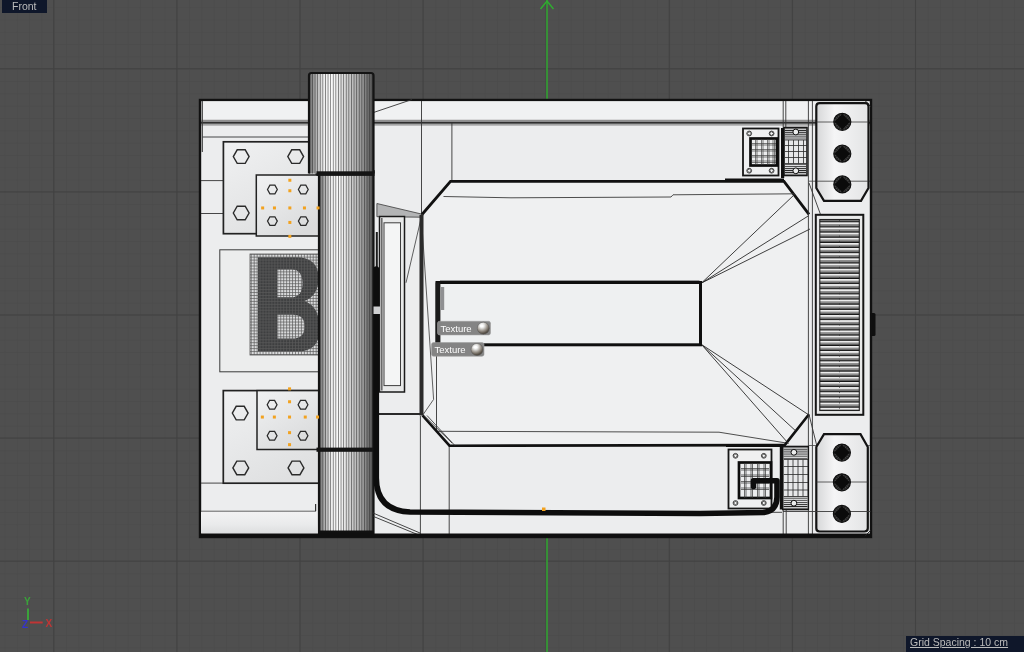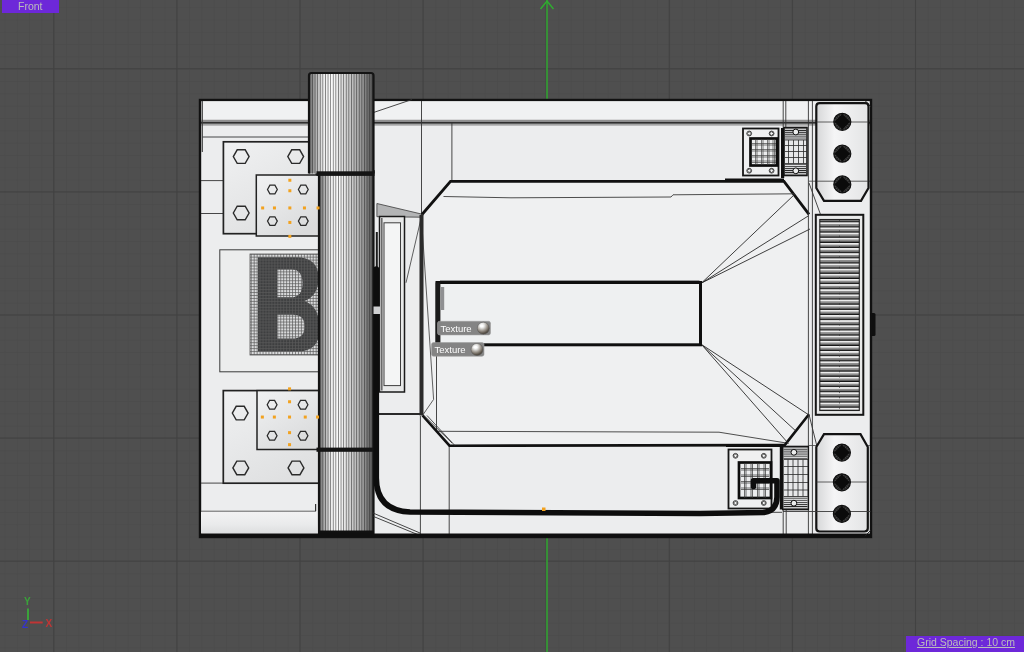--- a/index.html
+++ b/index.html
@@ -1,18 +1,18 @@
 <!DOCTYPE html>
 <html><head>
 <meta charset="utf-8">
 <style>
 html,body{margin:0;padding:0;width:1024px;height:652px;overflow:hidden;background:#4f4f4f;font-family:"Liberation Sans",sans-serif;-webkit-font-smoothing:antialiased;}
 #vp{position:relative;width:1024px;height:652px;}
 svg{position:absolute;top:0;left:0;}
-.lbl{position:absolute;font-size:10.5px;color:#bcbcbc;background:#6d28d9;padding:0 16px;line-height:12.5px;white-space:nowrap;text-align:center;}
+.lbl{position:absolute;font-size:10.5px;color:#bcbcbc;background:#0f172a;padding:0 10px;line-height:12.5px;white-space:nowrap;}
 </style>
 </head>
 <body>
 <div id="vp">
 <svg width="1024" height="652" viewBox="0 0 1024 652">
 <defs>
 
 <linearGradient id="colGrad" x1="0" y1="0" x2="1" y2="0">
 <stop offset="0" stop-color="#686868"></stop>
           <stop offset="0.08" stop-color="#9f9f9f"></stop>

